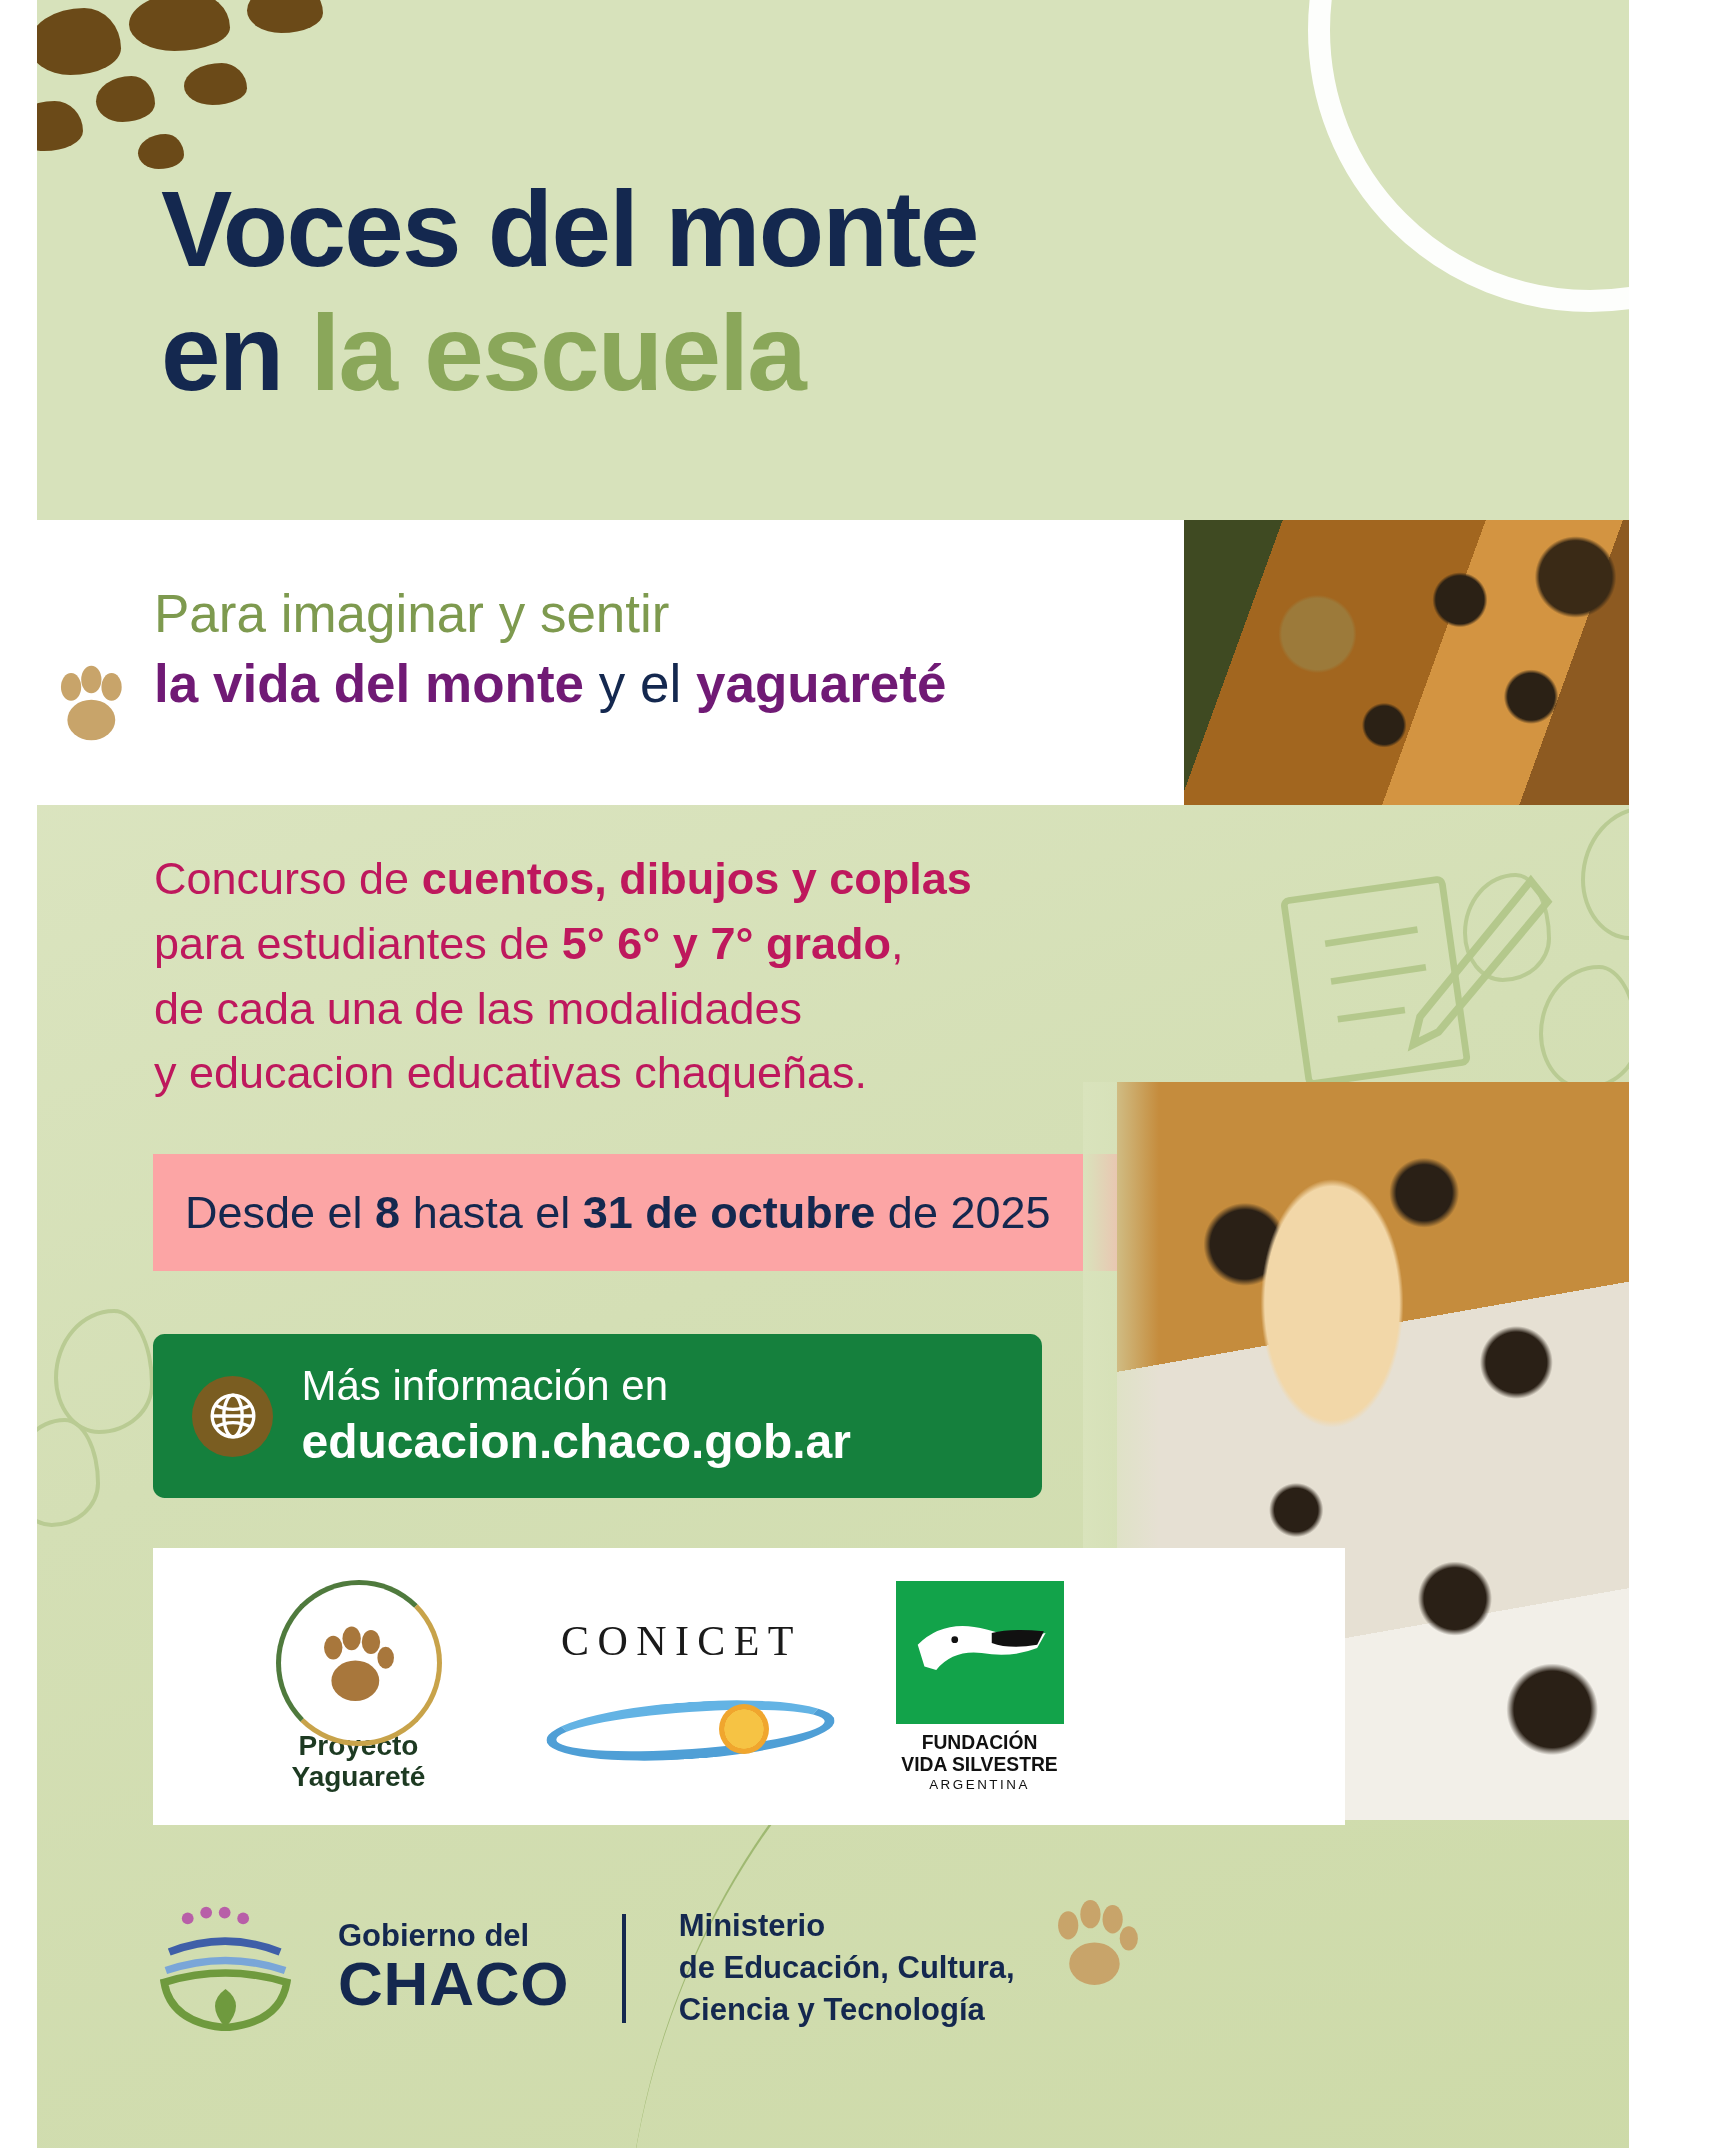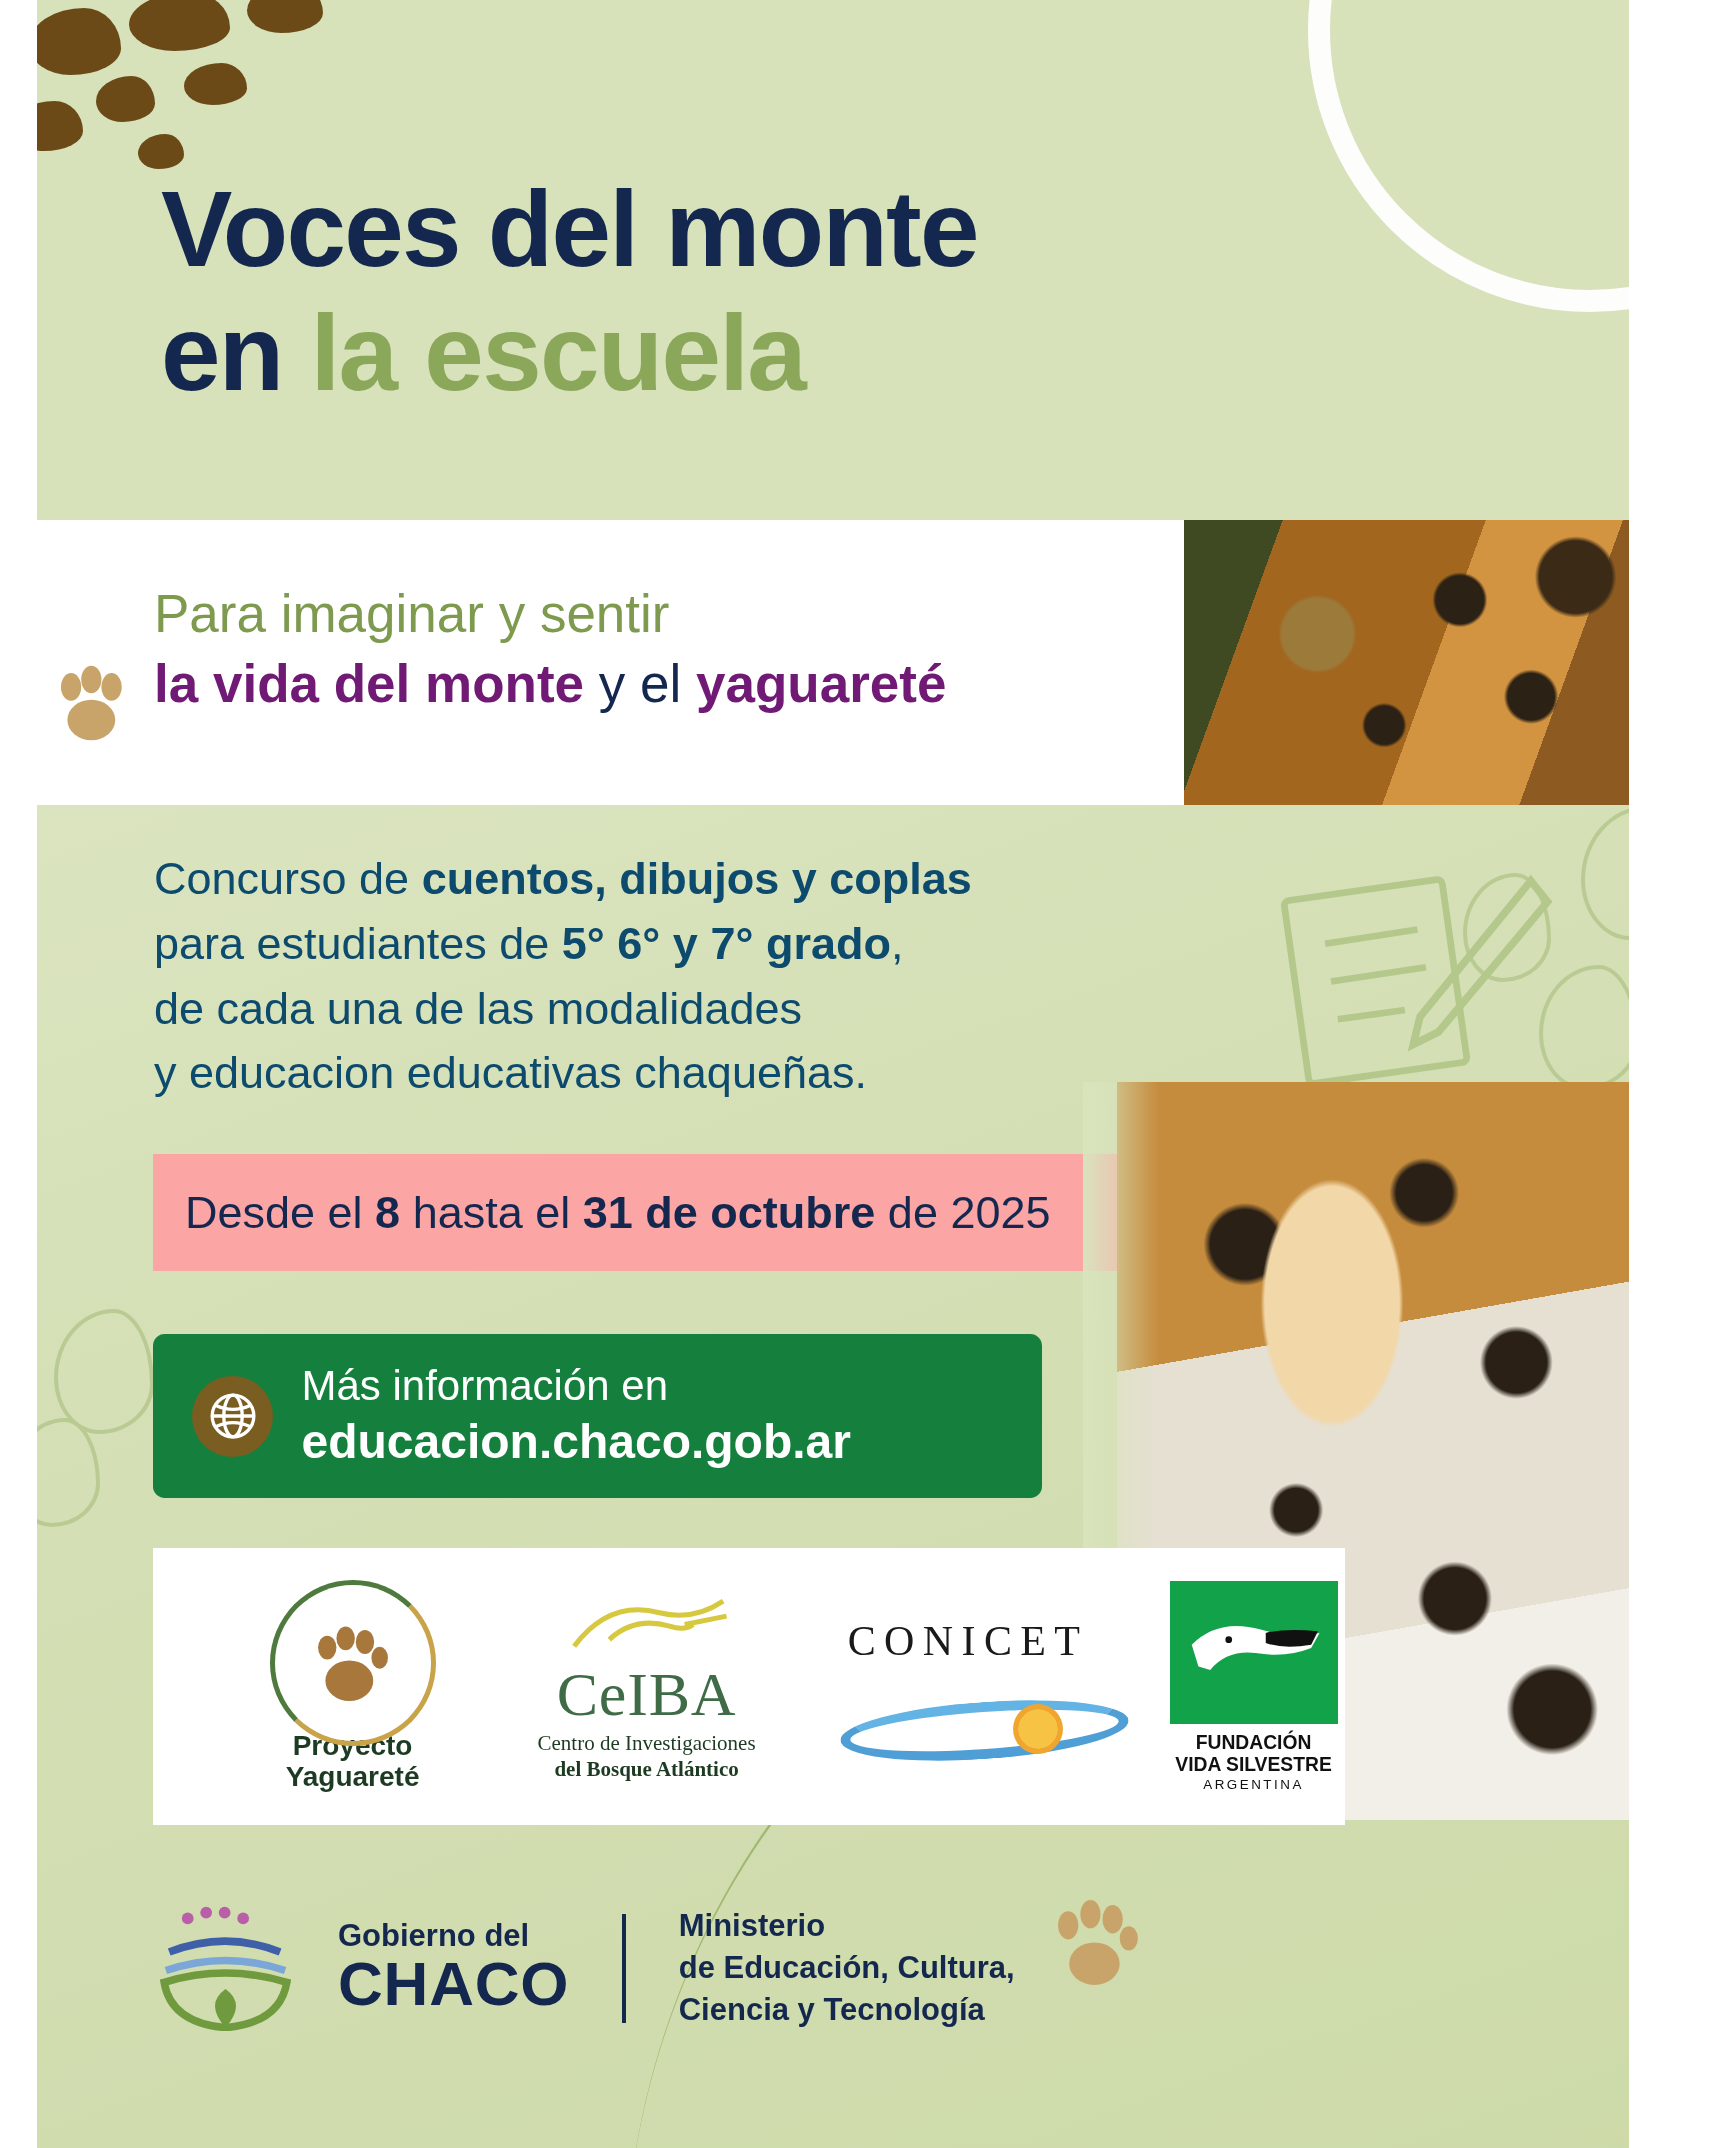--- a/index.html
+++ b/index.html
@@ -111,21 +111,21 @@
       radial-gradient(circle at 88% 20%, #3a2a16 0 8%, rgba(0,0,0,0) 9%),
       linear-gradient(110deg, #3f4a22 0 18%, #a2661f 18% 55%, #d39441 55% 80%, #8d5a21 80% 100%);
   }
 
   
   .body-copy {
     position: absolute;
     left: 117px; top: 847px;
     font-size: 45px;
     line-height: 1.44;
-    color: #0c4a6e;
+    color: #be185d;
   }
   .body-copy b { font-weight: bold; }
 
   
   .date-box {
     position: absolute;
     left: 116px; top: 1154px;
     width: 1134px; height: 117px;
     background: #fca5a5;
     display: flex;
@@ -415,32 +415,20 @@
           <ellipse cx="79" cy="41" rx="9" ry="12" fill="#a8773c"></ellipse>
           <ellipse cx="46" cy="66" rx="26" ry="22" fill="#a8773c"></ellipse>
         </svg>
       </div>
       <div class="cap">
         <div>Proyecto</div>
         <div>Yaguareté</div>
       </div>
     </div>
 
-    <div class="logo logo-ceiba">
-      <svg width="176" height="72" viewBox="0 0 210 86" style="display:block;margin:0 auto;">
-        <path d="M18 66 Q60 10 120 26 Q160 36 196 12" fill="none" stroke="#d7c93f" stroke-width="6"></path>
-        <path d="M60 58 Q90 30 132 42 Q150 48 160 40" fill="none" stroke="#d7c93f" stroke-width="6"></path>
-        <path d="M150 40 L200 30" stroke="#d7c93f" stroke-width="6"></path>
-      </svg>
-      <div class="word">CeIBA</div>
-      <div class="sub">
-        <div>Centro de Investigaciones</div>
-        <div><b>del Bosque Atlántico</b></div>
-      </div>
-    </div>
 
     <div class="logo logo-conicet">
       <div class="word">CONICET</div>
       <div class="inf">
         <div class="band"></div>
         <div class="sun"></div>
       </div>
     </div>
 
     <div class="logo logo-fvs">

